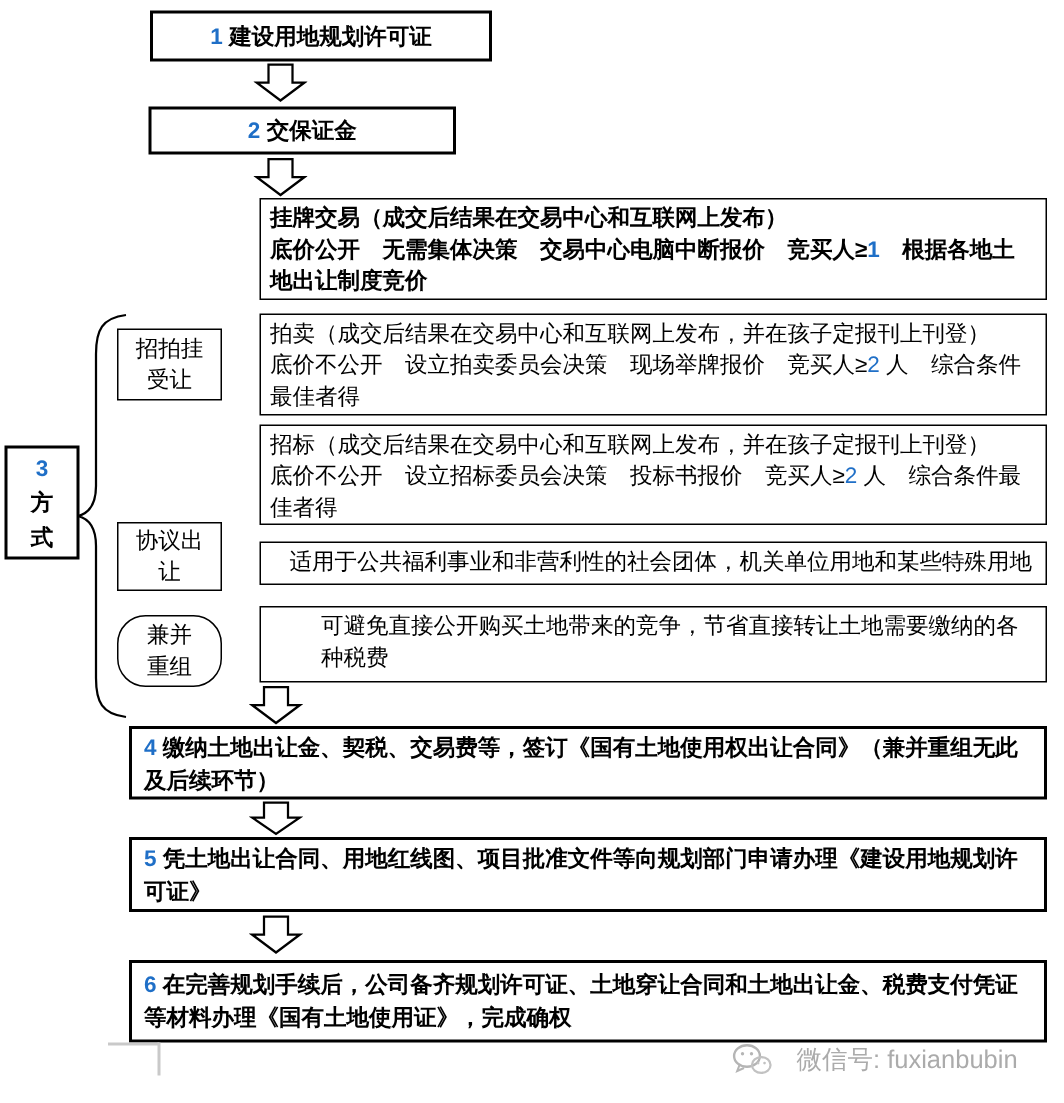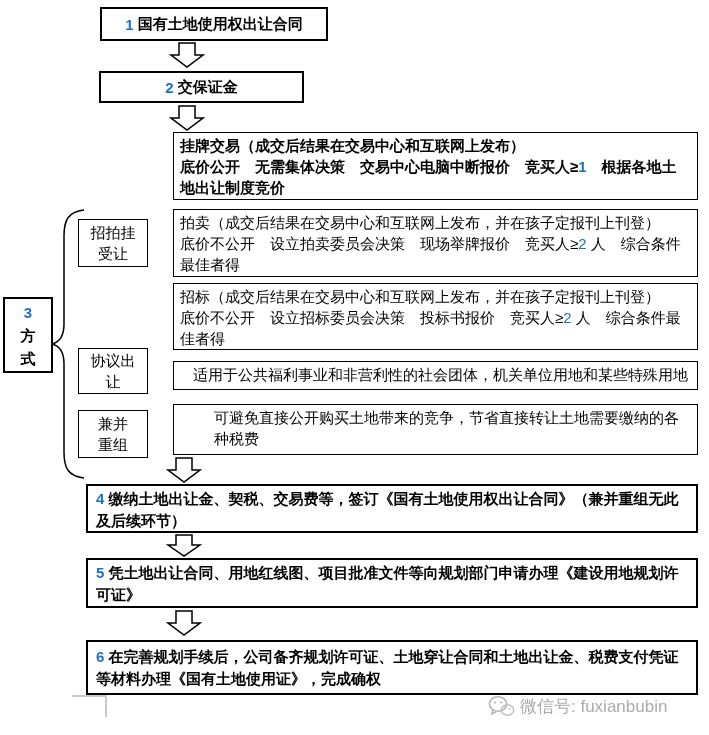--- a/index.html
+++ b/index.html
@@ -12,32 +12,32 @@
   .centered{display:flex;align-items:center;justify-content:center;text-align:center;}
   .step-box{font-size:15px;font-weight:bold;}
   .branch-box{border-width:1.5px;font-size:15px;line-height:21px;padding:2px 6px;}
   .big-box{font-size:15px;font-weight:bold;line-height:22px;padding:2px 8px;}
   .label-box{border-width:1.5px;font-size:15px;line-height:21px;flex-direction:column;}
   .method-box{font-size:15px;font-weight:bold;line-height:23px;flex-direction:column;}
   .num{color:#1F6FC7;}
   .arrow-svg,.brace-svg{position:absolute;}
   .footer{
     position:absolute;left:488px;top:693px;width:215px;height:26px;
-    display:flex;align-items:center;gap:5px;
+    display:flex;align-items:center;gap:16px;
     color:#ABABAB;font-size:17px;white-space:nowrap;
   }
   .artifact{position:absolute;background:#C9C9C9;}
 </style>
 </head>
 <body>
 
 <div class="canvas">
 
   <div class="box centered step-box" style="left:100px;top:7px;width:228px;height:34px;">
-    <span class="num">1</span>&nbsp;<span>国有土地使用权出让合同</span>
+    <span class="num">1</span>&nbsp;<span>建设用地规划许可证</span>
   </div>
 
   <svg class="arrow-svg" style="left:169px;top:42px;" width="36" height="27" viewBox="0 0 36 27">
     <polygon points="10,1 26,1 26,13 34,13 18,25 2,13 10,13" fill="#fff" stroke="#000" stroke-width="1.5"></polygon>
   </svg>
 
   <div class="box centered step-box" style="left:99px;top:71px;width:205px;height:32px;">
     <span class="num">2</span>&nbsp;<span>交保证金</span>
   </div>
 
@@ -79,21 +79,21 @@
   </svg>
 
   <div class="box centered label-box" style="left:78px;top:219px;width:70px;height:48px;">
     <span>招拍挂</span>
     <span>受让</span>
   </div>
   <div class="box centered label-box" style="left:78px;top:348px;width:70px;height:46px;">
     <span>协议出</span>
     <span>让</span>
   </div>
-  <div class="box centered label-box" style="left:78px;top:410px;width:70px;height:48px;">
+  <div class="box centered label-box" style="left:78px;top:410px;width:70px;height:48px;border-radius:19px;">
     <span>兼并</span>
     <span>重组</span>
   </div>
 
   <svg class="arrow-svg" style="left:166px;top:457px;" width="36" height="27" viewBox="0 0 36 27">
     <polygon points="10,1 26,1 26,13 34,13 18,25 2,13 10,13" fill="#fff" stroke="#000" stroke-width="1.5"></polygon>
   </svg>
 
   <div class="box big-box" style="left:86px;top:484px;width:612px;height:49px;">
     <span class="num">4</span>&nbsp;<span>缴纳土地出让金、契税、交易费等，签订《国有土地使用权出让合同》（兼并重组无此及后续环节）</span>

